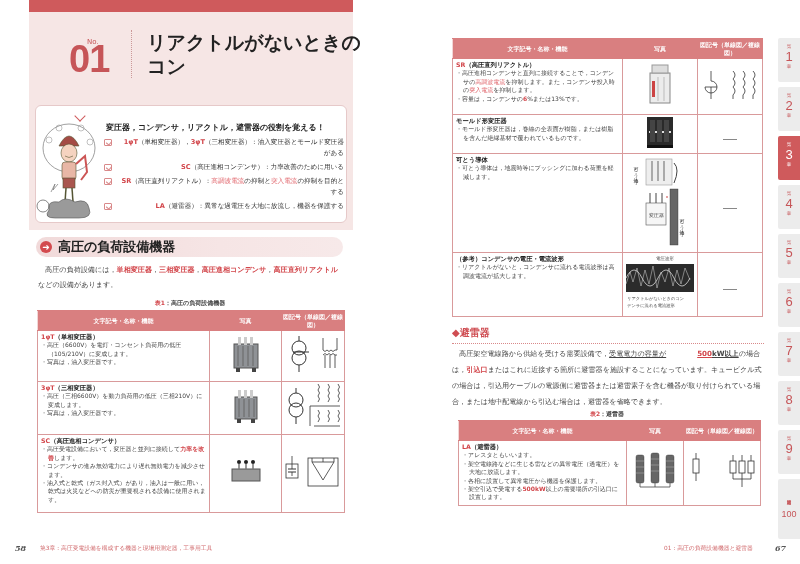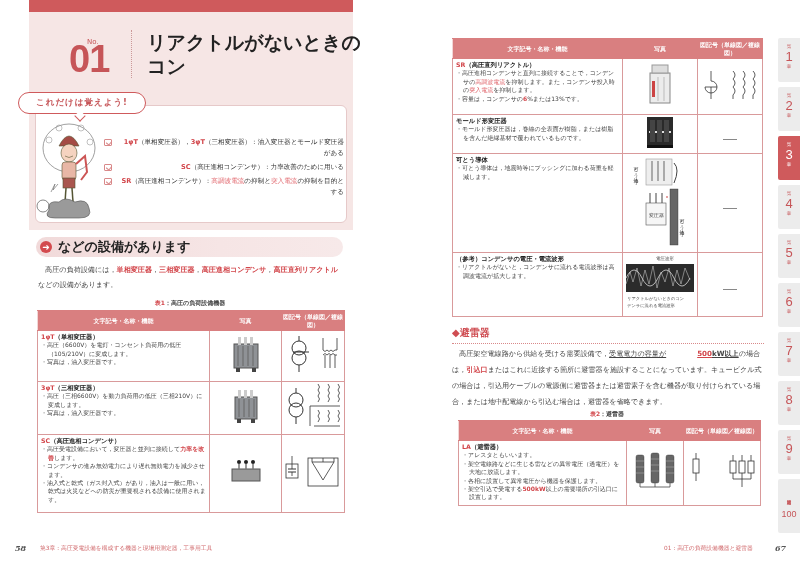--- a/index.html
+++ b/index.html
@@ -58,42 +58,41 @@
   .pnum { position: absolute; top: 543px; font-size: 8px; font-weight: bold; color: #555; font-family: "DejaVu Serif", serif; font-style: italic; }
   .foot { position: absolute; top: 544px; font-size: 5.8px; color: #d0686b; }
 
   
   .tabs { position: absolute; left: 778px; top: 38px; width: 22px; }
   .tab { position: relative; width: 22px; height: 44px; margin-bottom: 5px; background: #ececec; border-radius: 2px 0 0 2px; text-align: center; color: #c65558; }
   .tab .k { display: block; font-size: 4.5px; padding-top: 6px; line-height: 6px; }
   .tab .n { display: block; font-size: 13px; line-height: 14px; font-family: "Liberation Sans", sans-serif; }
   .tab .s { display: block; font-size: 4.5px; line-height: 6px; }
   .tab.active { background: #cf5a5c; color: #fff; }
-  .tab.last { height: 54px; }
+  .tab.last { height: 60px; }
   .tab.last .k2 { display: block; font-size: 4.5px; line-height: 5px; padding-top: 5px; writing-mode: vertical-rl; margin: 0 auto; height: 28px; }
   .tab.last .n { font-size: 9px; }
 
   .section2 { position: absolute; left: 452px; top: 326px; width: 312px; }
   .section2-title { font-size: 10px; font-weight: bold; color: #cf4d52; padding-bottom: 3px; border-bottom: 1px dotted #d9898a; }
 </style>
 </head>
 <body>
 
 <div class="page page-left">
 
   <div class="hdr">
     <div class="hdr-band"></div>
     <div class="no-label">No.</div>
     <div class="no-num">01</div>
     <div class="hdr-divider"></div>
     <div class="title">リアクトルがないときのコン</div>
   </div>
 
   <div class="remember"></div>
-  <div class="bubble">これだけは覚えよう!</div>
   <div class="bubble-tail"></div>
 
   <svg class="mascot" viewBox="0 0 70 104">
     <ellipse cx="36" cy="28" rx="26" ry="24" fill="none" stroke="#888" stroke-width="0.8"></ellipse>
     <circle cx="16" cy="20" r="3" fill="none" stroke="#999" stroke-width="0.6"></circle>
     <circle cx="26" cy="8" r="3" fill="none" stroke="#999" stroke-width="0.6"></circle>
     <circle cx="48" cy="8" r="3" fill="none" stroke="#999" stroke-width="0.6"></circle>
     <circle cx="57" cy="22" r="3" fill="none" stroke="#999" stroke-width="0.6"></circle>
     <path d="M26 26 Q36 6 46 26 Z" fill="#a44b45" stroke="#553" stroke-width="0.6"></path>
     <ellipse cx="36" cy="33" rx="8" ry="9" fill="#f5d3c0" stroke="#553" stroke-width="0.6"></ellipse>
@@ -101,38 +100,43 @@
     <rect x="29" y="42" width="14" height="18" rx="3" fill="#e8b7a6" stroke="#553" stroke-width="0.6"></rect>
     <path d="M43 44 L52 36 L54 52 L48 60" fill="none" stroke="#c55" stroke-width="2"></path>
     <rect x="30" y="58" width="12" height="10" fill="#a9564f" stroke="#553" stroke-width="0.6"></rect>
     <line x1="33" y1="68" x2="32" y2="82" stroke="#553" stroke-width="1.5"></line>
     <line x1="39" y1="68" x2="40" y2="82" stroke="#553" stroke-width="1.5"></line>
     <path d="M16 90 Q14 80 26 82 Q32 76 42 82 Q54 78 56 88 Q60 98 46 98 L22 98 Q10 98 16 90 Z" fill="#9a9a9a" stroke="#555" stroke-width="0.6"></path>
     <circle cx="10" cy="86" r="6" fill="none" stroke="#555" stroke-width="0.7"></circle>
     <path d="M18 72 L22 64 L20 70 L25 64" fill="none" stroke="#777" stroke-width="0.7"></path>
   </svg>
 
+  <div class="remember-head">変圧器，コンデンサ，リアクトル，避雷器の役割を覚える！</div>
   <ul class="remember-list">
     <li>
       <span class="chk"></span>
       <span class="red">1φT</span><span>（単相変圧器），</span><span class="red">3φT</span><span>（三相変圧器）：油入変圧器とモールド変圧器がある</span>
     </li>
     <li>
       <span class="chk"></span>
       <span class="red">SC</span><span>（高圧進相コンデンサ）：力率改善のために用いる</span>
     </li>
     <li>
       <span class="chk"></span>
-      <span class="red">SR</span><span>（高圧進相コンデンサ）：</span><span class="pinkhl">高調波電流</span><span>の抑制と</span><span class="pinkhl">突入電流</span><span>の抑制を目的とする</span>
+      <span class="red">SR</span><span>（高圧直列リアクトル）：</span><span class="pinkhl">高調波電流</span><span>の抑制と</span><span class="pinkhl">突入電流</span><span>の抑制を目的とする</span>
+    </li>
+    <li>
+      <span class="chk"></span>
+      <span class="red">LA</span><span>（避雷器）：異常な過電圧を大地に放流し，機器を保護する</span>
     </li>
   </ul>
 
   <div class="sec">
     <span class="sec-icon">➜</span>
-    <span class="sec-title">などの設備があります</span>
+    <span class="sec-title">高圧の負荷設備機器</span>
   </div>
 
   <p class="para" style="left:38px; top:262px; width:306px;">
     <span>高圧の負荷設備には，</span><span class="r">単相変圧器</span><span>，</span><span class="r">三相変圧器</span><span>，</span><span class="r">高圧進相コンデンサ</span><span>，</span><span class="r">高圧直列リアクトル</span><span>などの設備があります。</span>
   </p>
 
   <div class="caption" style="left:36px; top:299px; width:308px;">
     <span class="r">表1</span><span>：高圧の負荷設備機器</span>
   </div>
 

